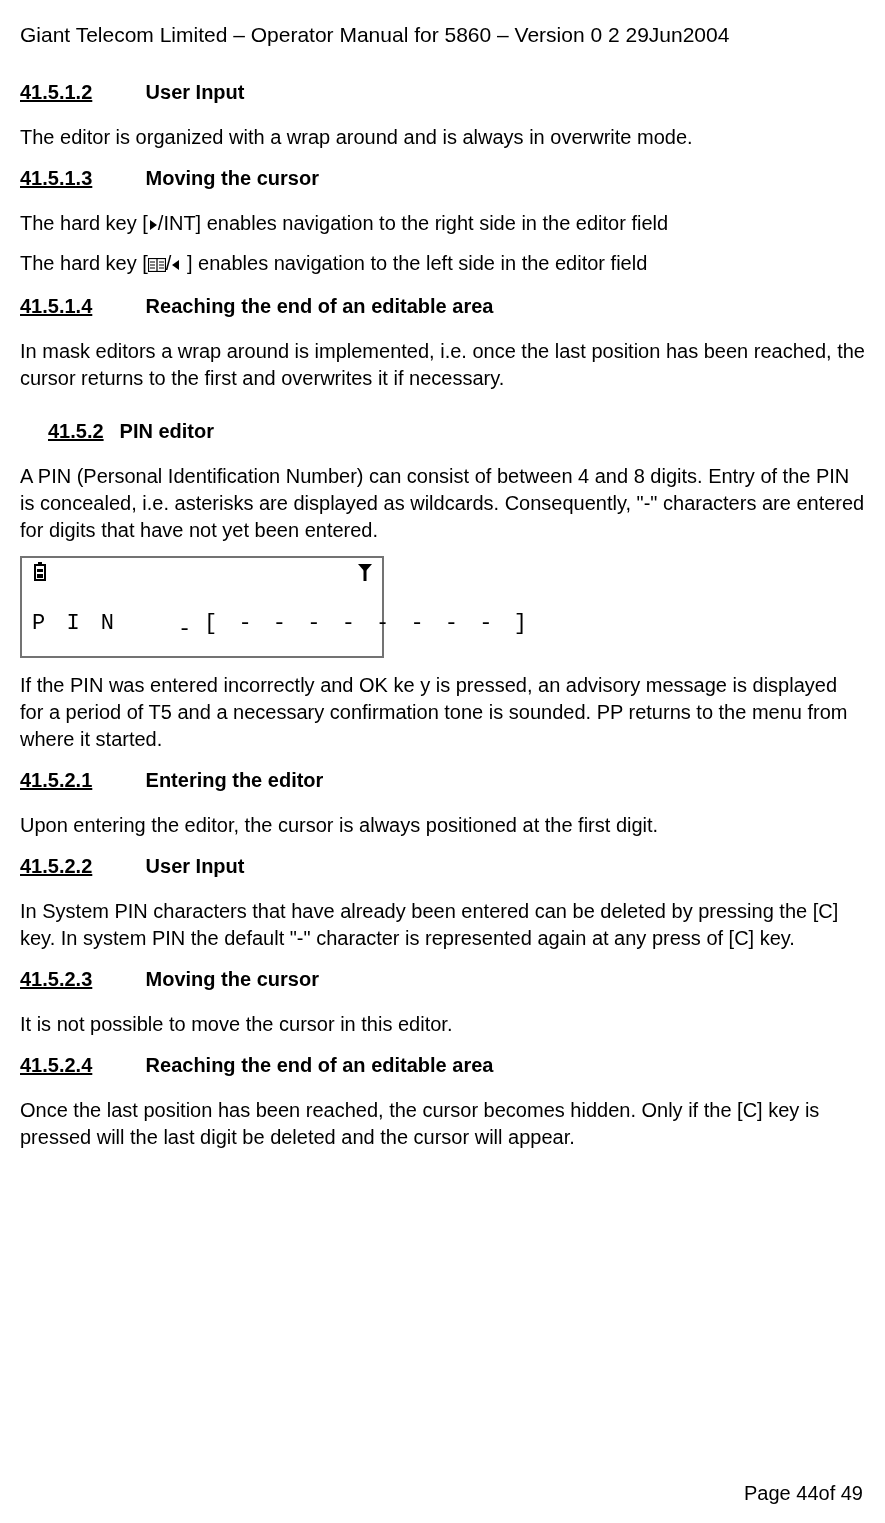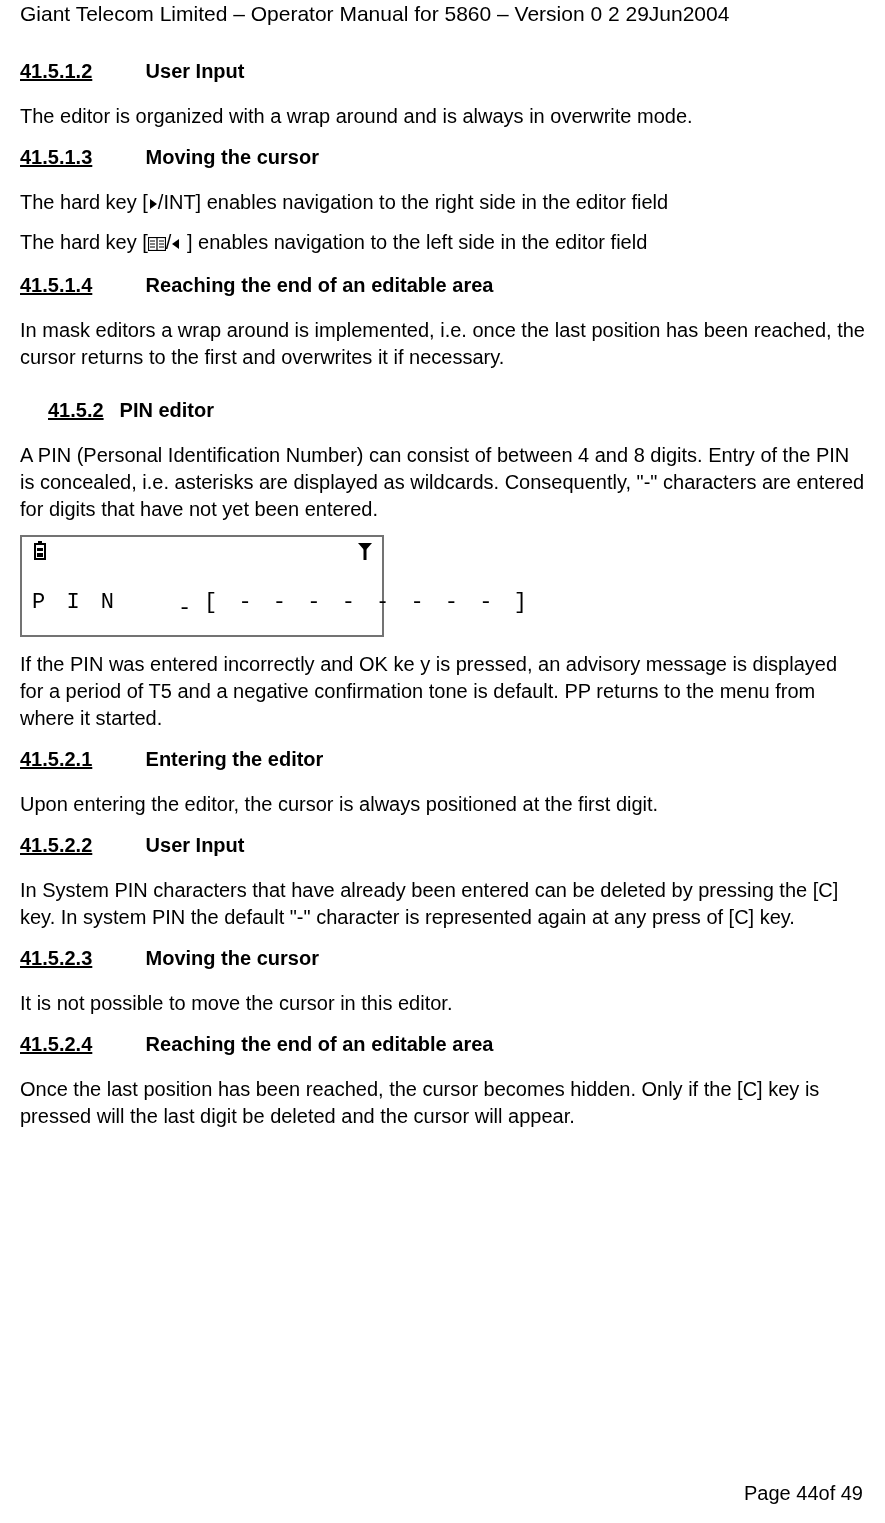--- a/index.html
+++ b/index.html
@@ -7,21 +7,21 @@
     font-family: Arial, Helvetica, sans-serif;
     font-size: 20px;
     line-height: 1.35;
     color: #000;
     background: #fff;
     margin: 0;
     padding: 0;
     width: 885px;
   }
   .page {
-    padding: 0 20px 20px 20px;
+    padding: 21px 20px 20px 20px;
     box-sizing: border-box;
     width: 885px;
     min-height: 1523px;
     position: relative;
   }
   .header {
     font-size: 21px;
     padding-bottom: 2px;
     margin-bottom: 28px;
   }
@@ -147,21 +147,21 @@
         <svg width="18" height="20" viewBox="0 0 18 20">
             <polygon points="2,2 16,2 9,10" fill="#000"></polygon>
             <rect x="7.5" y="8" width="3" height="11" fill="#000"></rect>
           </svg>
       </span>
     </div>
     <div class="pin-line">P I N     [ - - - - - - - - ]</div>
     <div class="cursor-under">-</div>
   </div>
 
-  <div class="para">If the PIN was entered incorrectly and OK ke y is pressed, an advisory message is displayed for a period of T5 and a negative confirmation tone is default. PP returns to the menu from where it started.</div>
+  <div class="para">If the PIN was entered incorrectly and OK ke y is pressed, an advisory message is displayed for a period of T5 and a necessary confirmation tone is sounded. PP returns to the menu from where it started.</div>
 
   <div class="h-row">
     <span class="section-num">41.5.2.1</span>
     <span class="section-title">Entering the editor</span>
   </div>
 
   <div class="para">Upon entering the editor, the cursor is always positioned at the first digit.</div>
 
   <div class="h-row">
     <span class="section-num">41.5.2.2</span>

